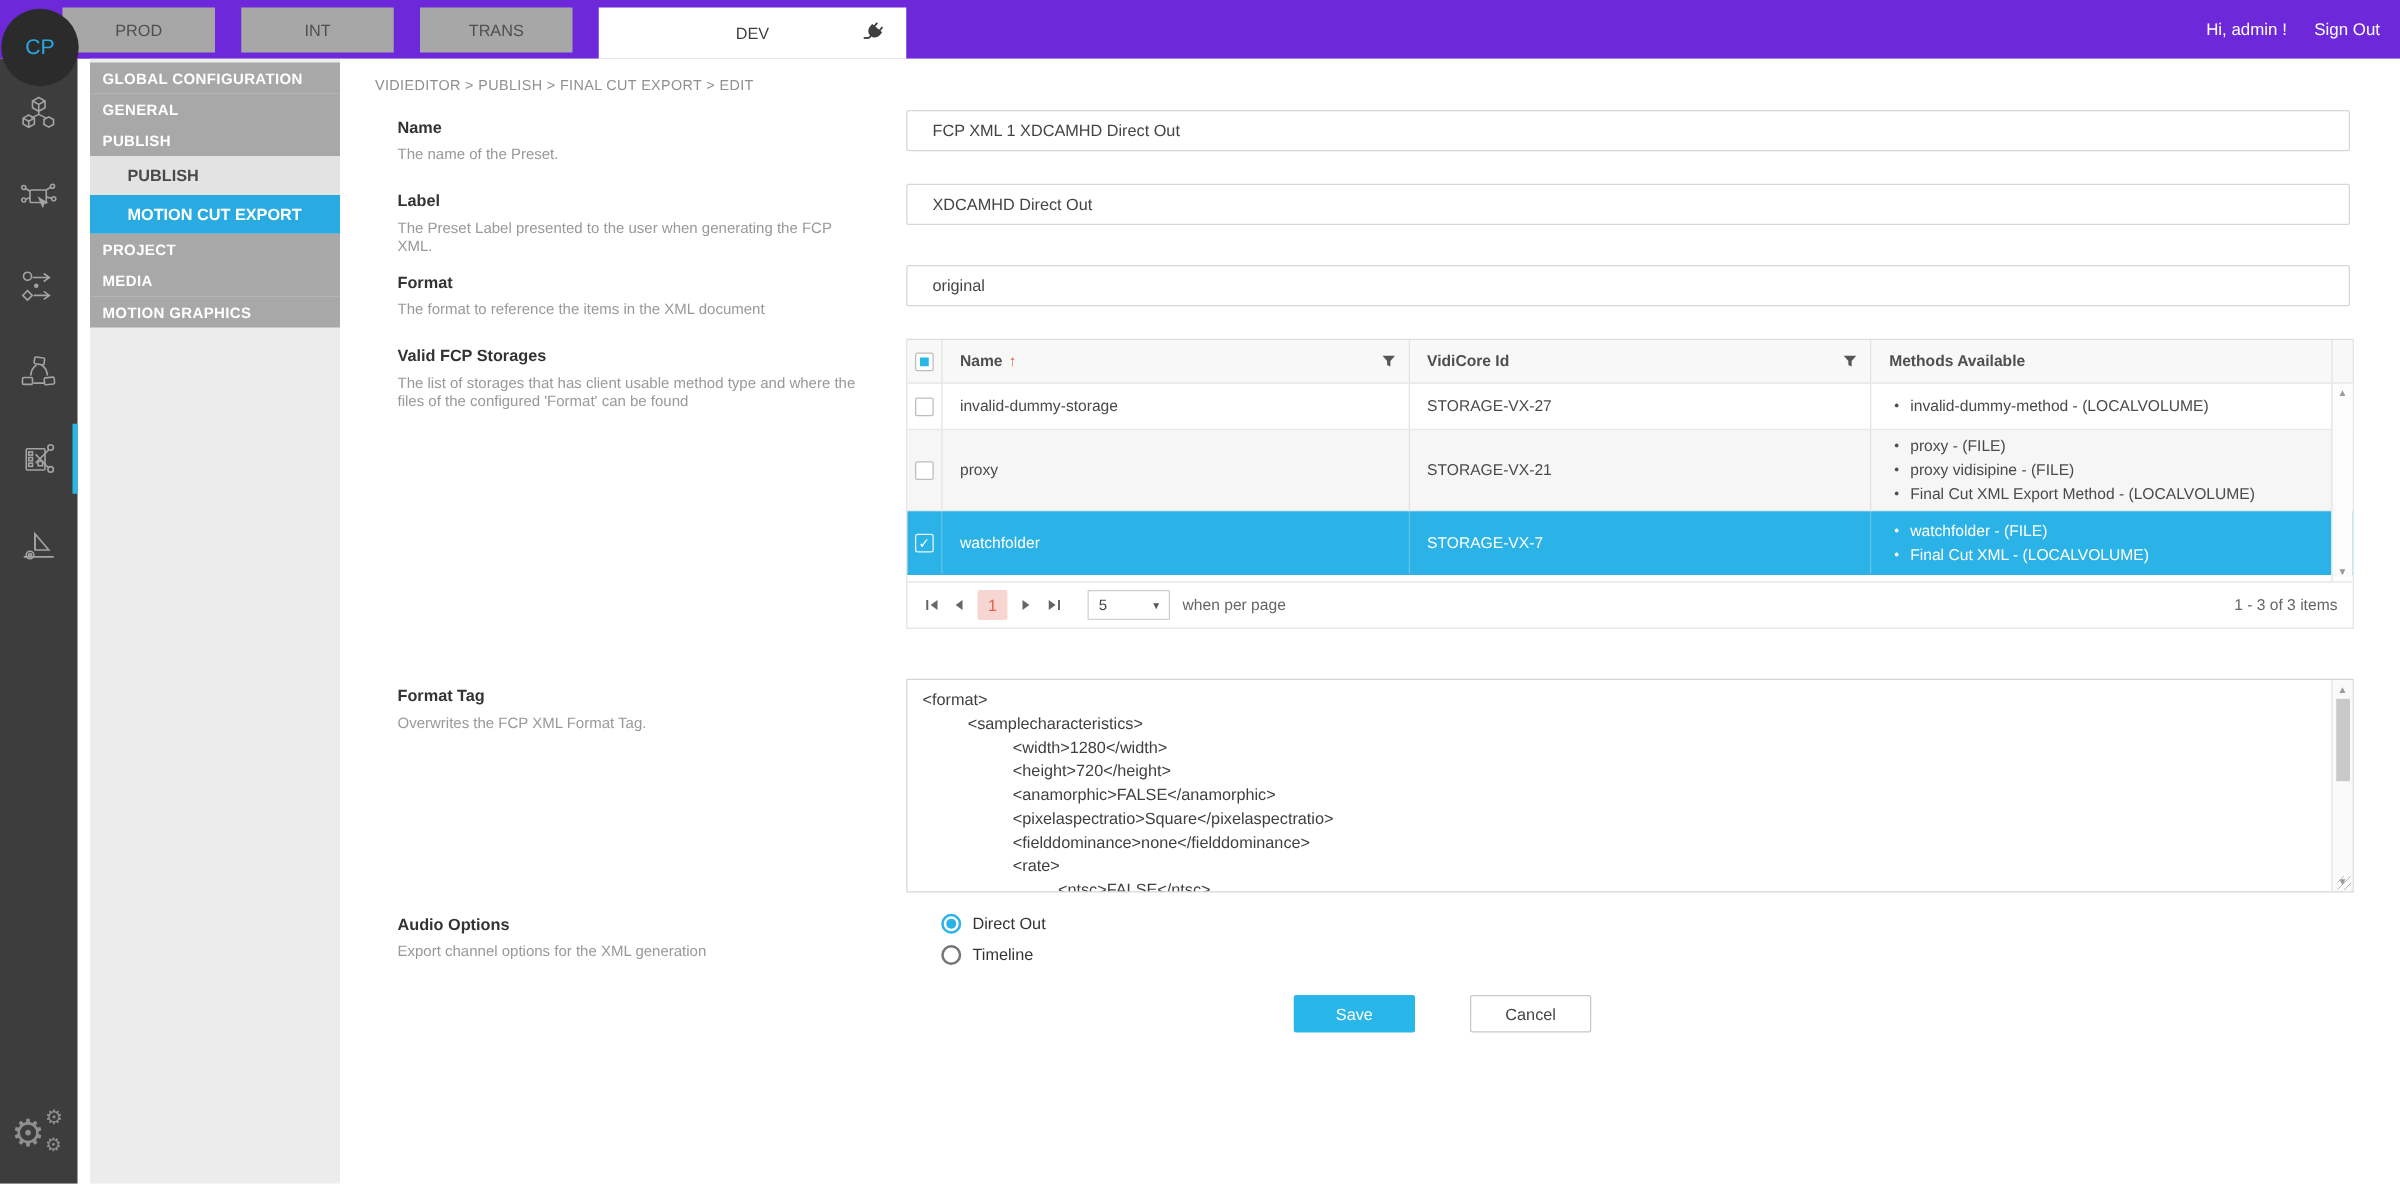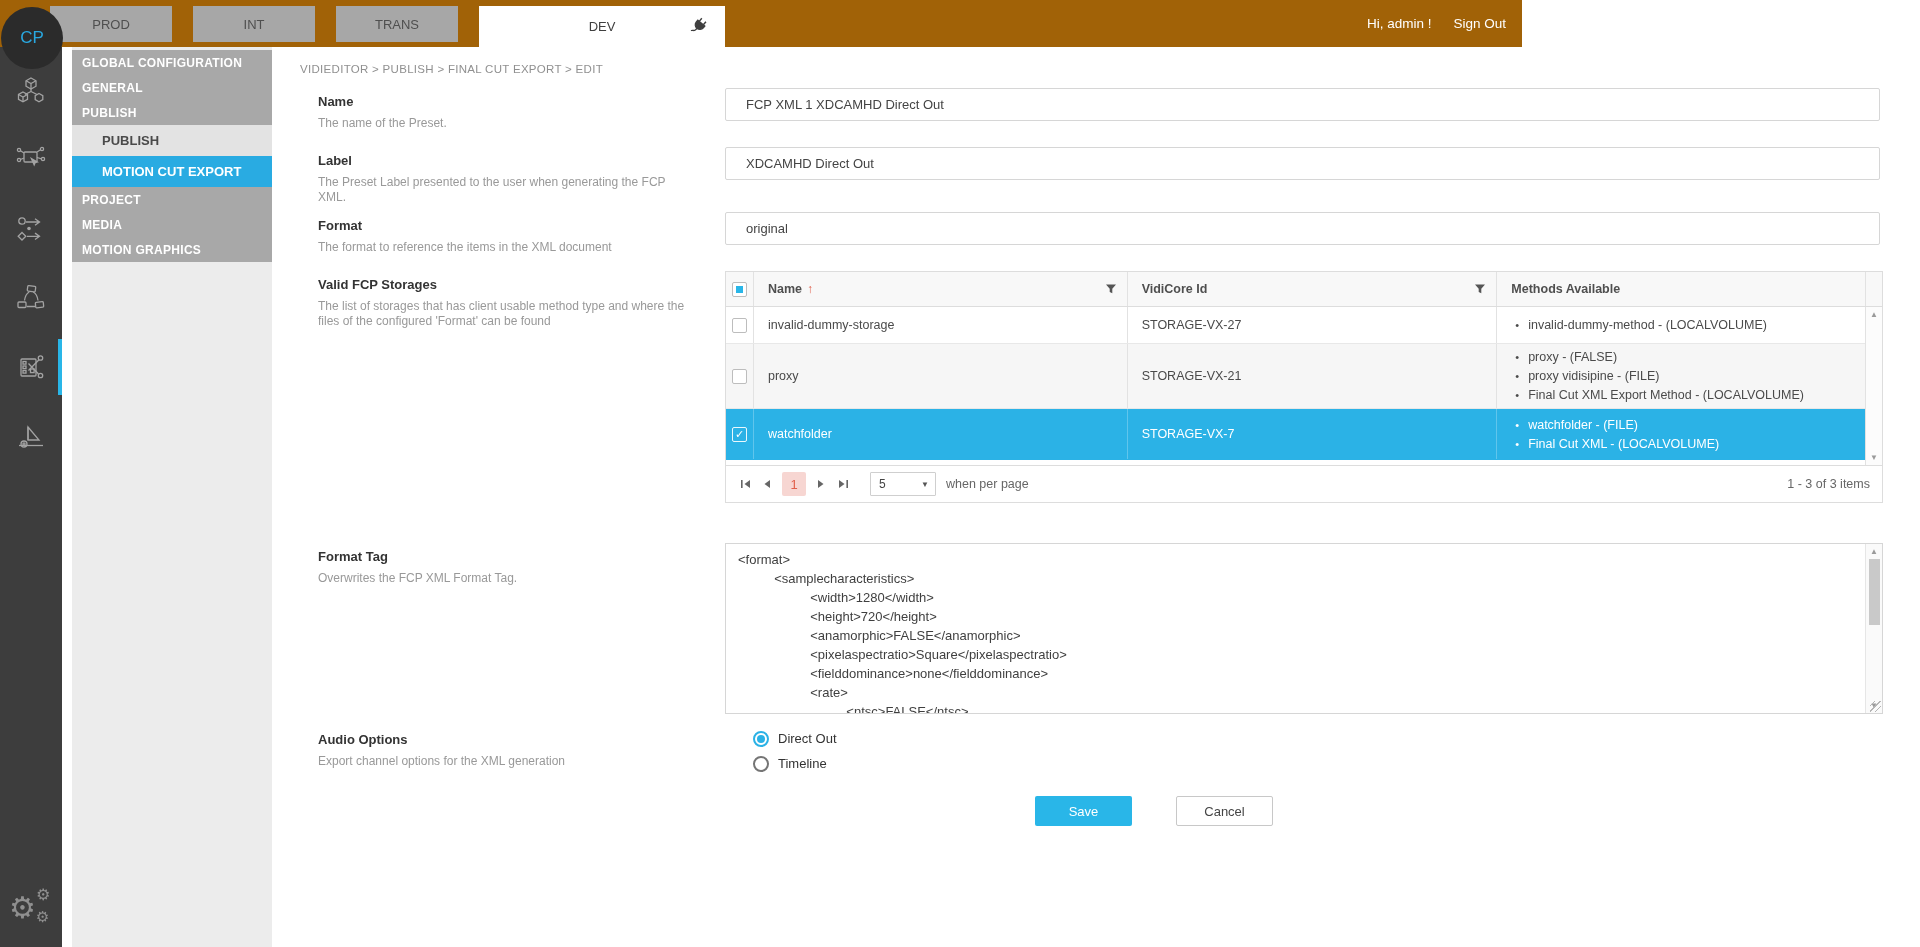--- a/index.html
+++ b/index.html
@@ -2,21 +2,21 @@
 <html><head>
 <meta charset="utf-8">
 <style>
   * { box-sizing: border-box; margin: 0; padding: 0; }
   html,body { width:1920px; height:947px; }
   body {
     position: relative; overflow: hidden; background:#fff;
     font-family: "Liberation Sans", "DejaVu Sans", sans-serif; color:#444;
   }
   
-  .topbar { position:absolute; left:0; top:0; width:1522px; height:47px; background:#a16207; }
+  .topbar { position:absolute; left:0; top:0; width:1920px; height:47px; background:#6d28d9; }
   .cp-logo { position:absolute; left:1px; top:7px; width:62px; height:62px; border-radius:50%;
     background:#2b2b2b; display:flex; align-items:center; justify-content:center;
     color:#29a8e0; font-size:17px; z-index:5; }
   .tabs { position:absolute; left:50px; top:6px; height:41px; display:flex; gap:21px; align-items:flex-start; }
   .tab { height:36px; width:122px; background:#a7a7a7; color:#4f4f4f; font-size:13px;
     display:flex; align-items:center; justify-content:center; cursor:default; }
   .tab.active { height:41px; width:246px; background:#fff; color:#3f3f3f; position:relative; }
   .tab.active .plug { position:absolute; right:18px; top:50%; transform:translateY(-50%) rotate(40deg); }
   .user-area { position:absolute; right:16px; top:0; height:47px; display:flex; align-items:center; gap:22px;
     color:#fff; font-size:13.5px; }
@@ -336,21 +336,21 @@
 
             <div class="g-row r2 alt">
               <div class="cell c-cb">
                   <div class="cbx"></div>
                 </div>
               <div class="cell c-name">proxy</div>
               <div class="cell c-id">STORAGE-VX-21</div>
               <div class="cell c-methods">
                 <div class="bullet-line">
                     <span class="blt">•</span>
-                    <span>proxy - (FALSE)</span>
+                    <span>proxy - (FILE)</span>
                   </div>
                 <div class="bullet-line">
                     <span class="blt">•</span>
                     <span>proxy vidisipine - (FILE)</span>
                   </div>
                 <div class="bullet-line">
                     <span class="blt">•</span>
                     <span>Final Cut XML Export Method - (LOCALVOLUME)</span>
                   </div>
               </div>

